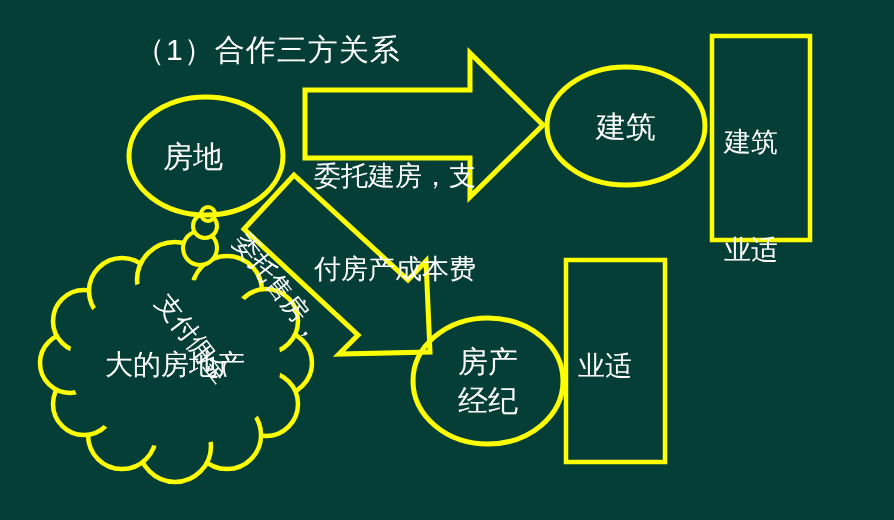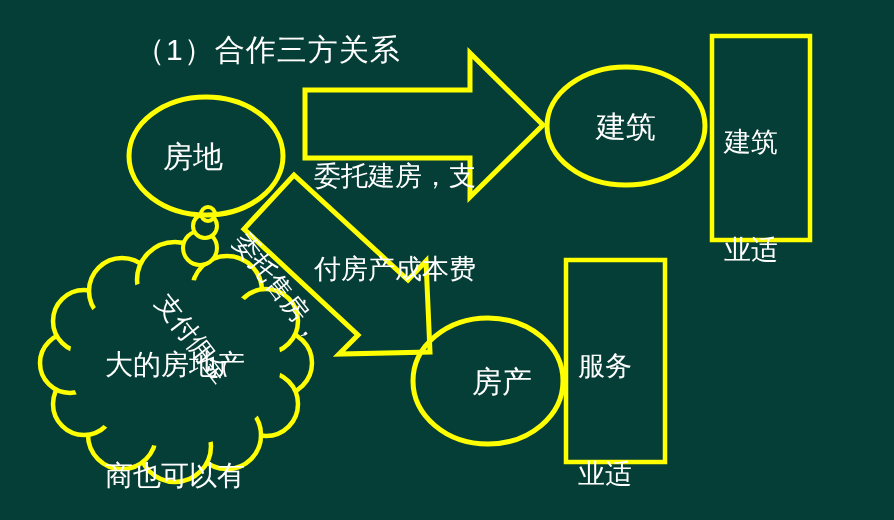--- a/index.html
+++ b/index.html
@@ -20,21 +20,21 @@
     letter-spacing: 1px;
   }
   .node-label {
     display: flex; flex-direction: column;
     align-items: center; justify-content: center;
     text-align: center;
     font-size: 30px; line-height: 1.3;
   }
   .node-developer    { left: 116px; top:  97px; width: 154px; height: 118px; }
   .node-construction { left: 547px; top:  67px; width: 158px; height: 118px; }
-  .node-broker       { left: 427px; top: 318px; width: 150px; height: 126px; }
+  .node-broker       { left: 413px; top: 318px; width: 150px; height: 126px; }
   .build-arrow-label {
     left: 314px; top: 93px; width: 185px;
     font-size: 27px; line-height: 31px; margin-top: 6px;
   }
   .sell-arrow-label {
     left: 304px; top: 186px;
     font-size: 26px; line-height: 33px;
     transform: rotate(52deg);
     transform-origin: 0 0;
   }
@@ -95,45 +95,44 @@
   <div class="overlay slide-title">（1）合作三方关系</div>
 
   <div class="overlay node-label node-developer">
     <div>房地</div>
   </div>
   <div class="overlay node-label node-construction">
     <div>建筑</div>
   </div>
   <div class="overlay node-label node-broker">
     <div>房产</div>
+    <div>经纪</div>
   </div>
 
   <div class="overlay build-arrow-label">
     <div>委托建房，支</div>
     <div>付房产成本费</div>
   </div>
   <div class="overlay sell-arrow-label">
     <div>委托售房，</div>
     <div>支付佣金</div>
   </div>
 
   <div class="overlay tax-note note-construction">
     <div>建筑</div>
     <div>业适</div>
     
   </div>
   <div class="overlay tax-note note-broker">
-    <div>服务</div>
     <div>业适</div>
     
     
     
   </div>
 
   <div class="overlay cloud-note">
     <div>大的房地产</div>
-    <div>商也可以有</div>
     
     
     
   </div>
 
 </div>
 
 </body></html>

